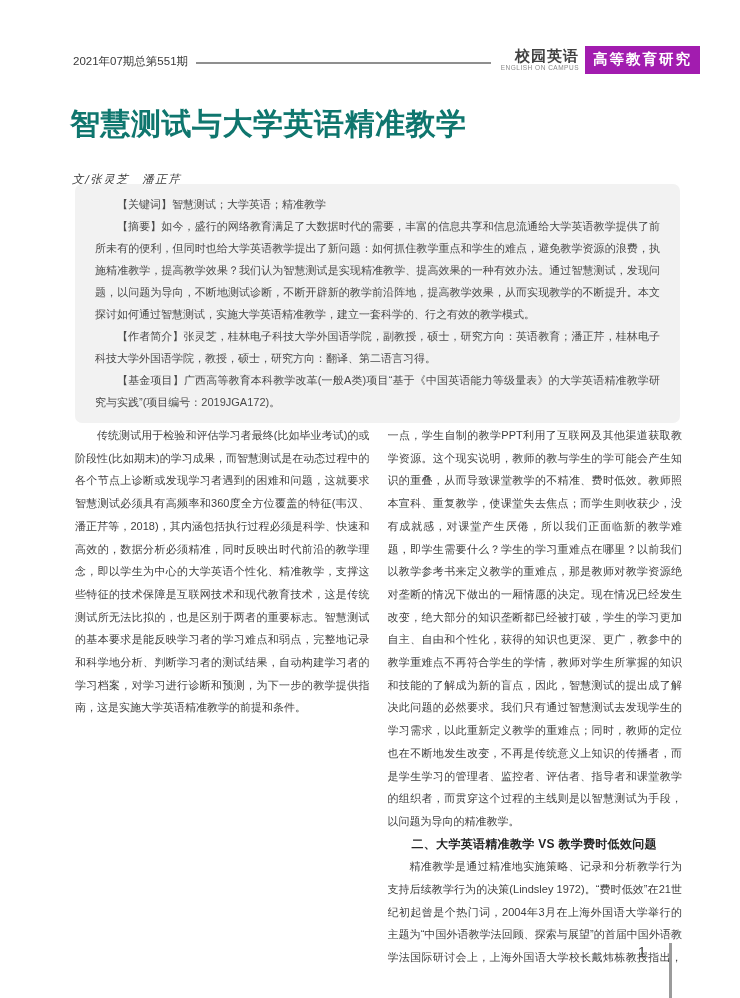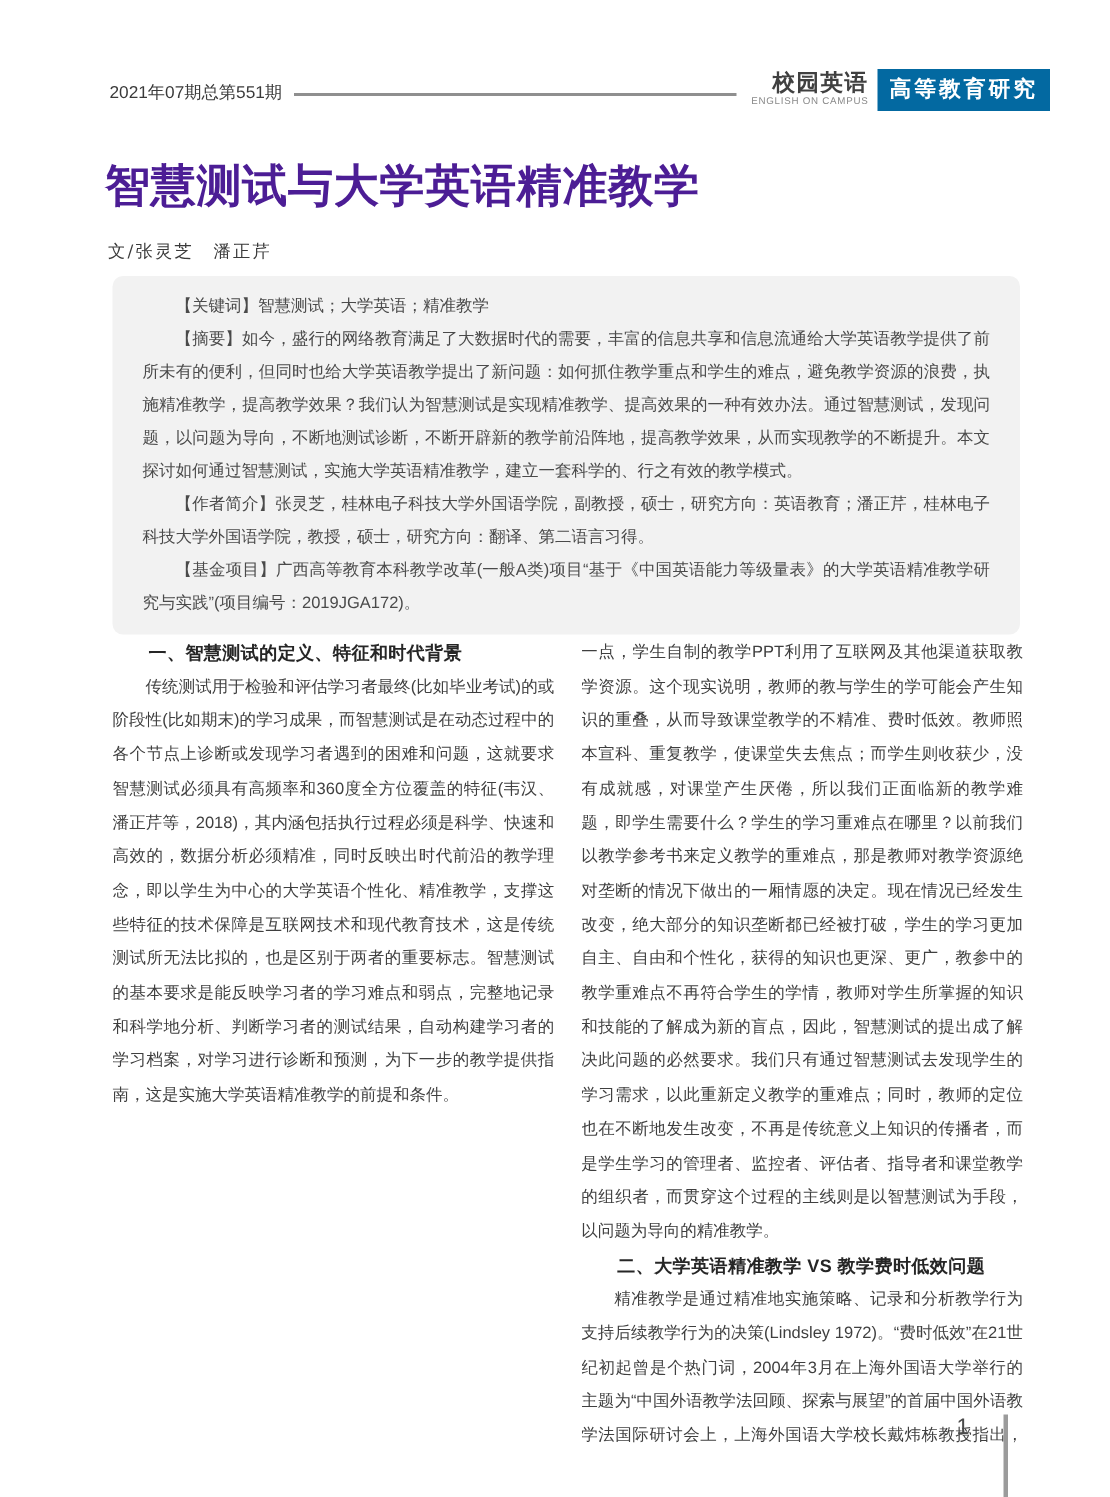--- a/index.html
+++ b/index.html
@@ -17,33 +17,33 @@
   .header {
     position:absolute; top:46px; left:73px; right:40px;
     display:flex; align-items:flex-end;
   }
   .issue { font-size:11.5px; color:#3a3a3a; padding-bottom:5px; white-space:nowrap; }
   .rule { flex:1; height:2px; background:#8f8f8f; margin:0 10px 10px 8px; }
   .journal { text-align:right; margin-right:6px; line-height:1; padding-bottom:3px; }
   .journal-name { font-size:15px; font-weight:bold; color:#404040; letter-spacing:1px; }
   .journal-sub { font-size:6.5px; color:#8a8a8a; letter-spacing:0.5px; margin-top:2px; }
   .badge {
-    background:#0369a1; color:#fff; font-weight:bold;
+    background:#a21caf; color:#fff; font-weight:bold;
     font-size:14.5px; letter-spacing:2px;
     padding:4px 8px 5px 8px; white-space:nowrap;
   }
 
   
   .title {
     position:absolute; top:104px; left:70px; right:60px;
-    font-size:30px; font-weight:bold; color:#4c1d95; letter-spacing:0.5px;
+    font-size:30px; font-weight:bold; color:#0f766e; letter-spacing:0.5px;
   }
   .byline {
-    position:absolute; top:160px; left:72px;
-    font-family:"DejaVu Serif", serif; 
+    position:absolute; top:172px; left:72px;
+    font-family:"DejaVu Serif", serif; font-style:italic;
     font-size:11.5px; color:#3a3a3a; letter-spacing:1.5px;
   }
 
   
   .front {
     position:absolute; top:184px; left:75px; width:605px;
     background:#f2f2f2; border-radius:7px;
     padding:9px 20px 10px 20px;
   }
   .front p {
@@ -97,21 +97,20 @@
 
   <div class="front">
     <p>【关键词】智慧测试；大学英语；精准教学</p>
     <p>【摘要】如今，盛行的网络教育满足了大数据时代的需要，丰富的信息共享和信息流通给大学英语教学提供了前所未有的便利，但同时也给大学英语教学提出了新问题：如何抓住教学重点和学生的难点，避免教学资源的浪费，执施精准教学，提高教学效果？我们认为智慧测试是实现精准教学、提高效果的一种有效办法。通过智慧测试，发现问题，以问题为导向，不断地测试诊断，不断开辟新的教学前沿阵地，提高教学效果，从而实现教学的不断提升。本文探讨如何通过智慧测试，实施大学英语精准教学，建立一套科学的、行之有效的教学模式。</p>
     <p>【作者简介】张灵芝，桂林电子科技大学外国语学院，副教授，硕士，研究方向：英语教育；潘正芹，桂林电子科技大学外国语学院，教授，硕士，研究方向：翻译、第二语言习得。</p>
     <p>【基金项目】广西高等教育本科教学改革(一般A类)项目“基于《中国英语能力等级量表》的大学英语精准教学研究与实践”(项目编号：2019JGA172)。</p>
   </div>
 
   <div class="columns">
     <div class="col">
-      <h3>一、智慧测试的定义、特征和时代背景</h3>
       <p>传统测试用于检验和评估学习者最终(比如毕业考试)的或阶段性(比如期末)的学习成果，而智慧测试是在动态过程中的各个节点上诊断或发现学习者遇到的困难和问题，这就要求智慧测试必须具有高频率和360度全方位覆盖的特征(韦汉、潘正芹等，2018)，其内涵包括执行过程必须是科学、快速和高效的，数据分析必须精准，同时反映出时代前沿的教学理念，即以学生为中心的大学英语个性化、精准教学，支撑这些特征的技术保障是互联网技术和现代教育技术，这是传统测试所无法比拟的，也是区别于两者的重要标志。智慧测试的基本要求是能反映学习者的学习难点和弱点，完整地记录和科学地分析、判断学习者的测试结果，自动构建学习者的学习档案，对学习进行诊断和预测，为下一步的教学提供指南，这是实施大学英语精准教学的前提和条件。</p>
     </div>
     <div class="col">
       <p class="no-indent">一点，学生自制的教学PPT利用了互联网及其他渠道获取教学资源。这个现实说明，教师的教与学生的学可能会产生知识的重叠，从而导致课堂教学的不精准、费时低效。教师照本宣科、重复教学，使课堂失去焦点；而学生则收获少，没有成就感，对课堂产生厌倦，所以我们正面临新的教学难题，即学生需要什么？学生的学习重难点在哪里？以前我们以教学参考书来定义教学的重难点，那是教师对教学资源绝对垄断的情况下做出的一厢情愿的决定。现在情况已经发生改变，绝大部分的知识垄断都已经被打破，学生的学习更加自主、自由和个性化，获得的知识也更深、更广，教参中的教学重难点不再符合学生的学情，教师对学生所掌握的知识和技能的了解成为新的盲点，因此，智慧测试的提出成了解决此问题的必然要求。我们只有通过智慧测试去发现学生的学习需求，以此重新定义教学的重难点；同时，教师的定位也在不断地发生改变，不再是传统意义上知识的传播者，而是学生学习的管理者、监控者、评估者、指导者和课堂教学的组织者，而贯穿这个过程的主线则是以智慧测试为手段，以问题为导向的精准教学。</p>
       <h3>二、大学英语精准教学 VS 教学费时低效问题</h3>
       <p>精准教学是通过精准地实施策略、记录和分析教学行为支持后续教学行为的决策(Lindsley 1972)。“费时低效”在21世纪初起曾是个热门词，2004年3月在上海外国语大学举行的主题为“中国外语教学法回顾、探索与展望”的首届中国外语教学法国际研讨会上，上海外国语大学校长戴炜栋教授指出，认识并解决</p>
     </div>
   </div>
 
   <div class="page-num">1</div>

